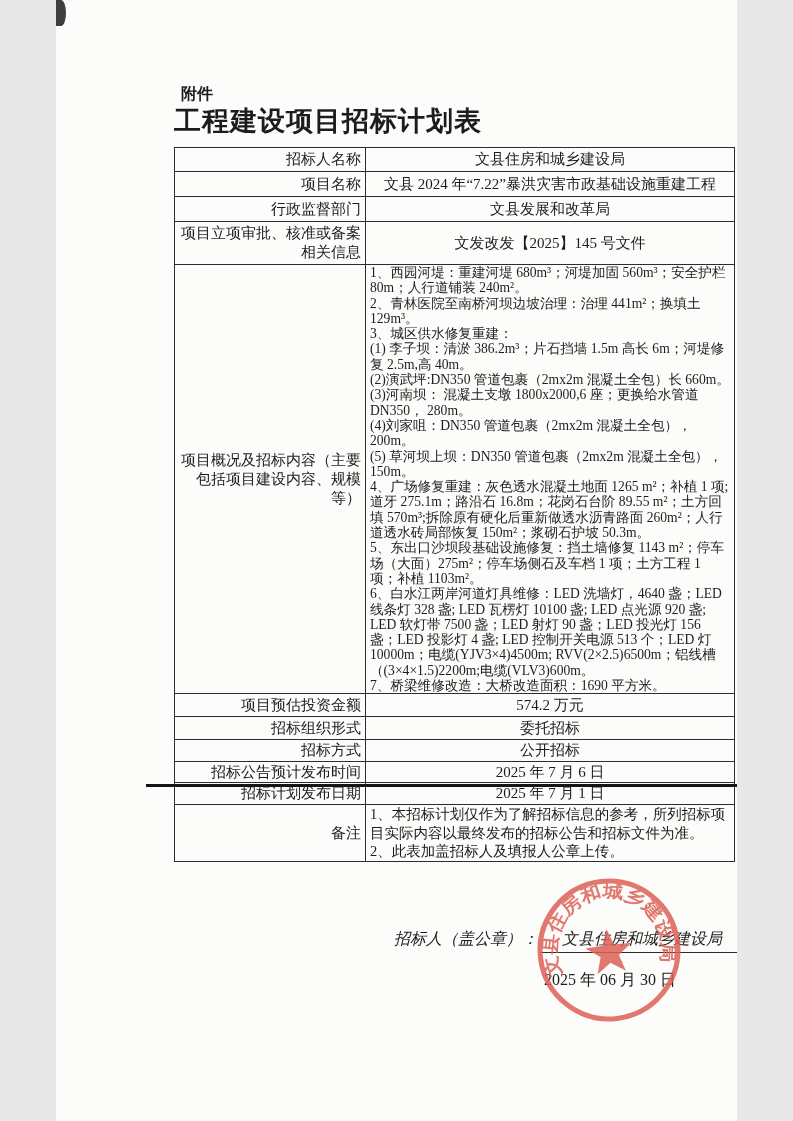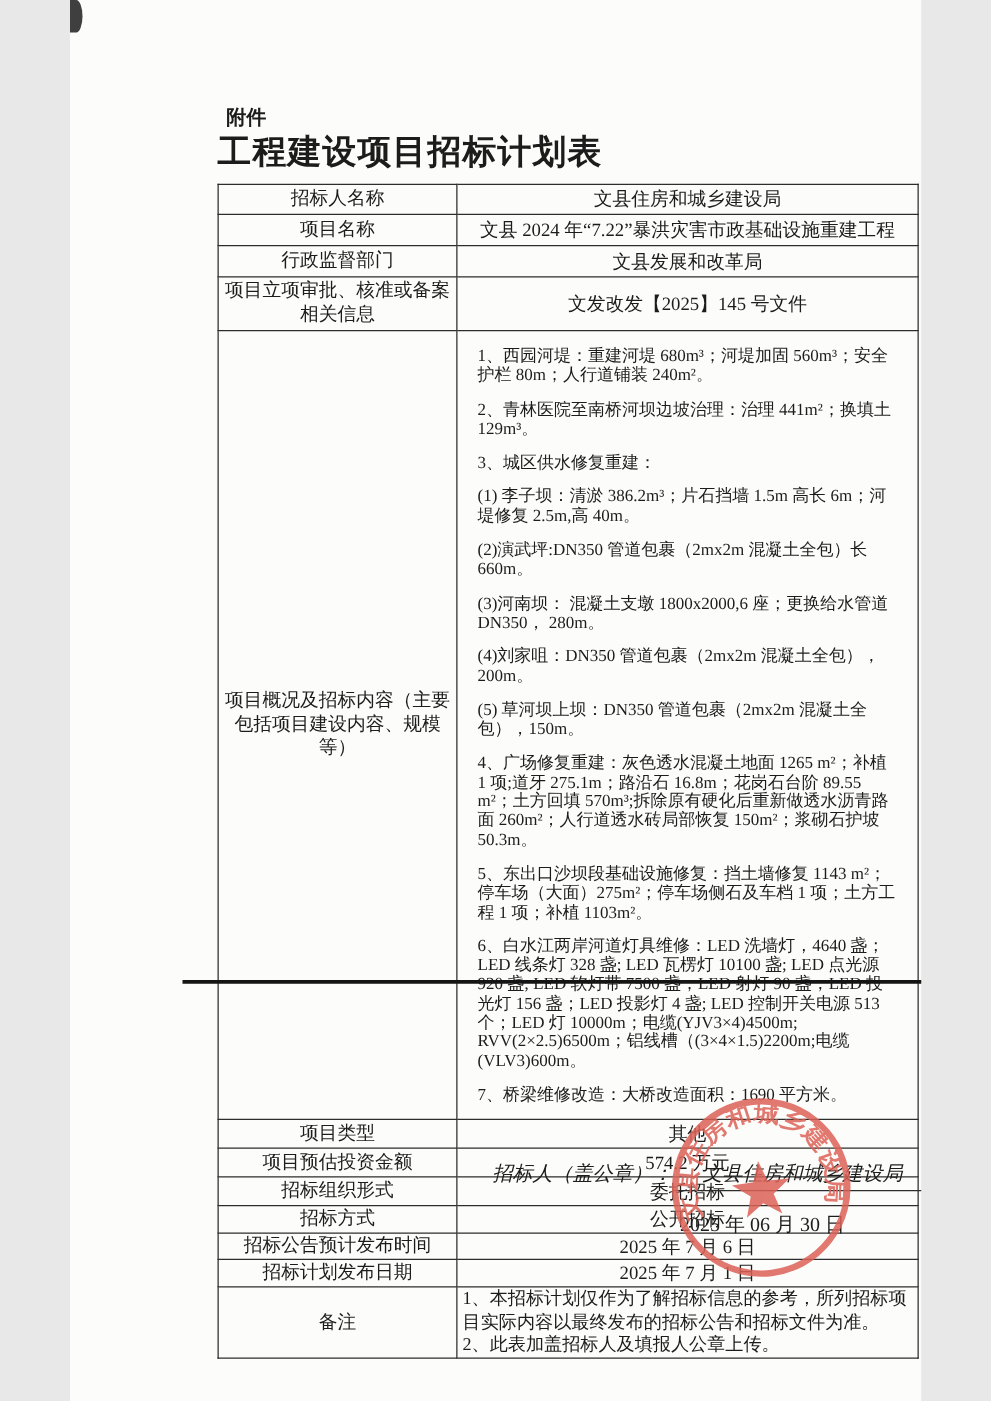--- a/index.html
+++ b/index.html
@@ -11,24 +11,24 @@
     font-family:"Liberation Serif","DejaVu Serif",serif;
     color:#1c1c1c;
     overflow:hidden;
   }
   .corner-smudge{position:absolute;left:0;top:0;width:10px;height:26px;background:#3f3f3f;border-radius:0 70% 70% 0;}
   .attachment{position:absolute;left:125px;top:84px;font-size:16px;font-weight:700;}
   .title{position:absolute;left:118px;top:103px;width:560px;margin:0;text-align:left;
          font-size:27px;font-weight:700;letter-spacing:1px;}
   table.main{position:absolute;left:118px;top:147px;width:561px;border-collapse:collapse;table-layout:fixed;}
   table.main td{border:1px solid #2d2d2d;padding:0 4px;font-size:15px;overflow:hidden;}
-  td.lbl{width:182px;text-align:center;line-height:1.25;}
+  td.lbl{width:182px;text-align:right;line-height:1.25;}
   td.val{text-align:center;}
   td.big{vertical-align:top;text-align:left;padding:2px 5px 0 7px;}
-  td.big p{margin:12px;font-size:13.6px;line-height:15.3px;}
+  td.big p{margin:0;font-size:13.6px;line-height:15.3px;}
   td.remark{vertical-align:middle;text-align:left;padding:3px 8px;}
   td.remark p{margin:0;font-size:14.5px;line-height:18.5px;}
   tr.h24{height:24px;} tr.h25{height:25px;} tr.h43{height:43px;}
   tr.hbig{height:412px;} tr.h23{height:23px;} tr.h22{height:22px;}
   tr.h21{height:21px;} tr.hrem{height:56px;}
   .thick-line{position:absolute;left:90px;top:784px;width:593px;height:3px;background:#151515;}
   .sig-row{position:absolute;left:338px;top:929px;font-size:16px;white-space:nowrap;font-style:italic;}
   .sig-name{display:inline-block;border-bottom:1.5px solid #2d2d2d;padding:0 26px 2px 22px;margin-left:2px;}
   .sig-date{position:absolute;left:488px;top:970px;font-size:16px;white-space:nowrap;}
   .stamp{position:absolute;left:477px;top:874px;width:152px;height:152px;opacity:.85;transform:rotate(-7deg);}
@@ -71,24 +71,20 @@
         <p>(3)河南坝： 混凝土支墩 1800x2000,6 座；更换给水管道 DN350， 280m。</p>
         <p>(4)刘家咀：DN350 管道包裹（2mx2m 混凝土全包），200m。</p>
         <p>(5) 草河坝上坝：DN350 管道包裹（2mx2m 混凝土全包），150m。</p>
         <p>4、广场修复重建：灰色透水混凝土地面 1265 m²；补植 1 项;道牙 275.1m；路沿石 16.8m；花岗石台阶 89.55 m²；土方回填 570m³;拆除原有硬化后重新做透水沥青路面 260m²；人行道透水砖局部恢复 150m²；浆砌石护坡 50.3m。</p>
         <p>5、东出口沙坝段基础设施修复：挡土墙修复 1143 m²；停车场（大面）275m²；停车场侧石及车档 1 项；土方工程 1 项；补植 1103m²。</p>
         <p>6、白水江两岸河道灯具维修：LED 洗墙灯，4640 盏；LED 线条灯 328 盏; LED 瓦楞灯 10100 盏; LED 点光源 920 盏; LED 软灯带 7500 盏；LED 射灯 90 盏；LED 投光灯 156 盏；LED 投影灯 4 盏; LED 控制开关电源 513 个；LED 灯 10000m；电缆(YJV3×4)4500m; RVV(2×2.5)6500m；铝线槽（(3×4×1.5)2200m;电缆(VLV3)600m。</p>
         <p>7、桥梁维修改造：大桥改造面积：1690 平方米。</p>
       </td>
     </tr>
     <tr class="h23">
-      <td class="lbl">项目类型</td>
-      <td class="val">其他</td>
-    </tr>
-    <tr class="h23">
       <td class="lbl">项目预估投资金额</td>
       <td class="val">574.2 万元</td>
     </tr>
     <tr class="h23">
       <td class="lbl">招标组织形式</td>
       <td class="val">委托招标</td>
     </tr>
     <tr class="h22">
       <td class="lbl">招标方式</td>
       <td class="val">公开招标</td>

